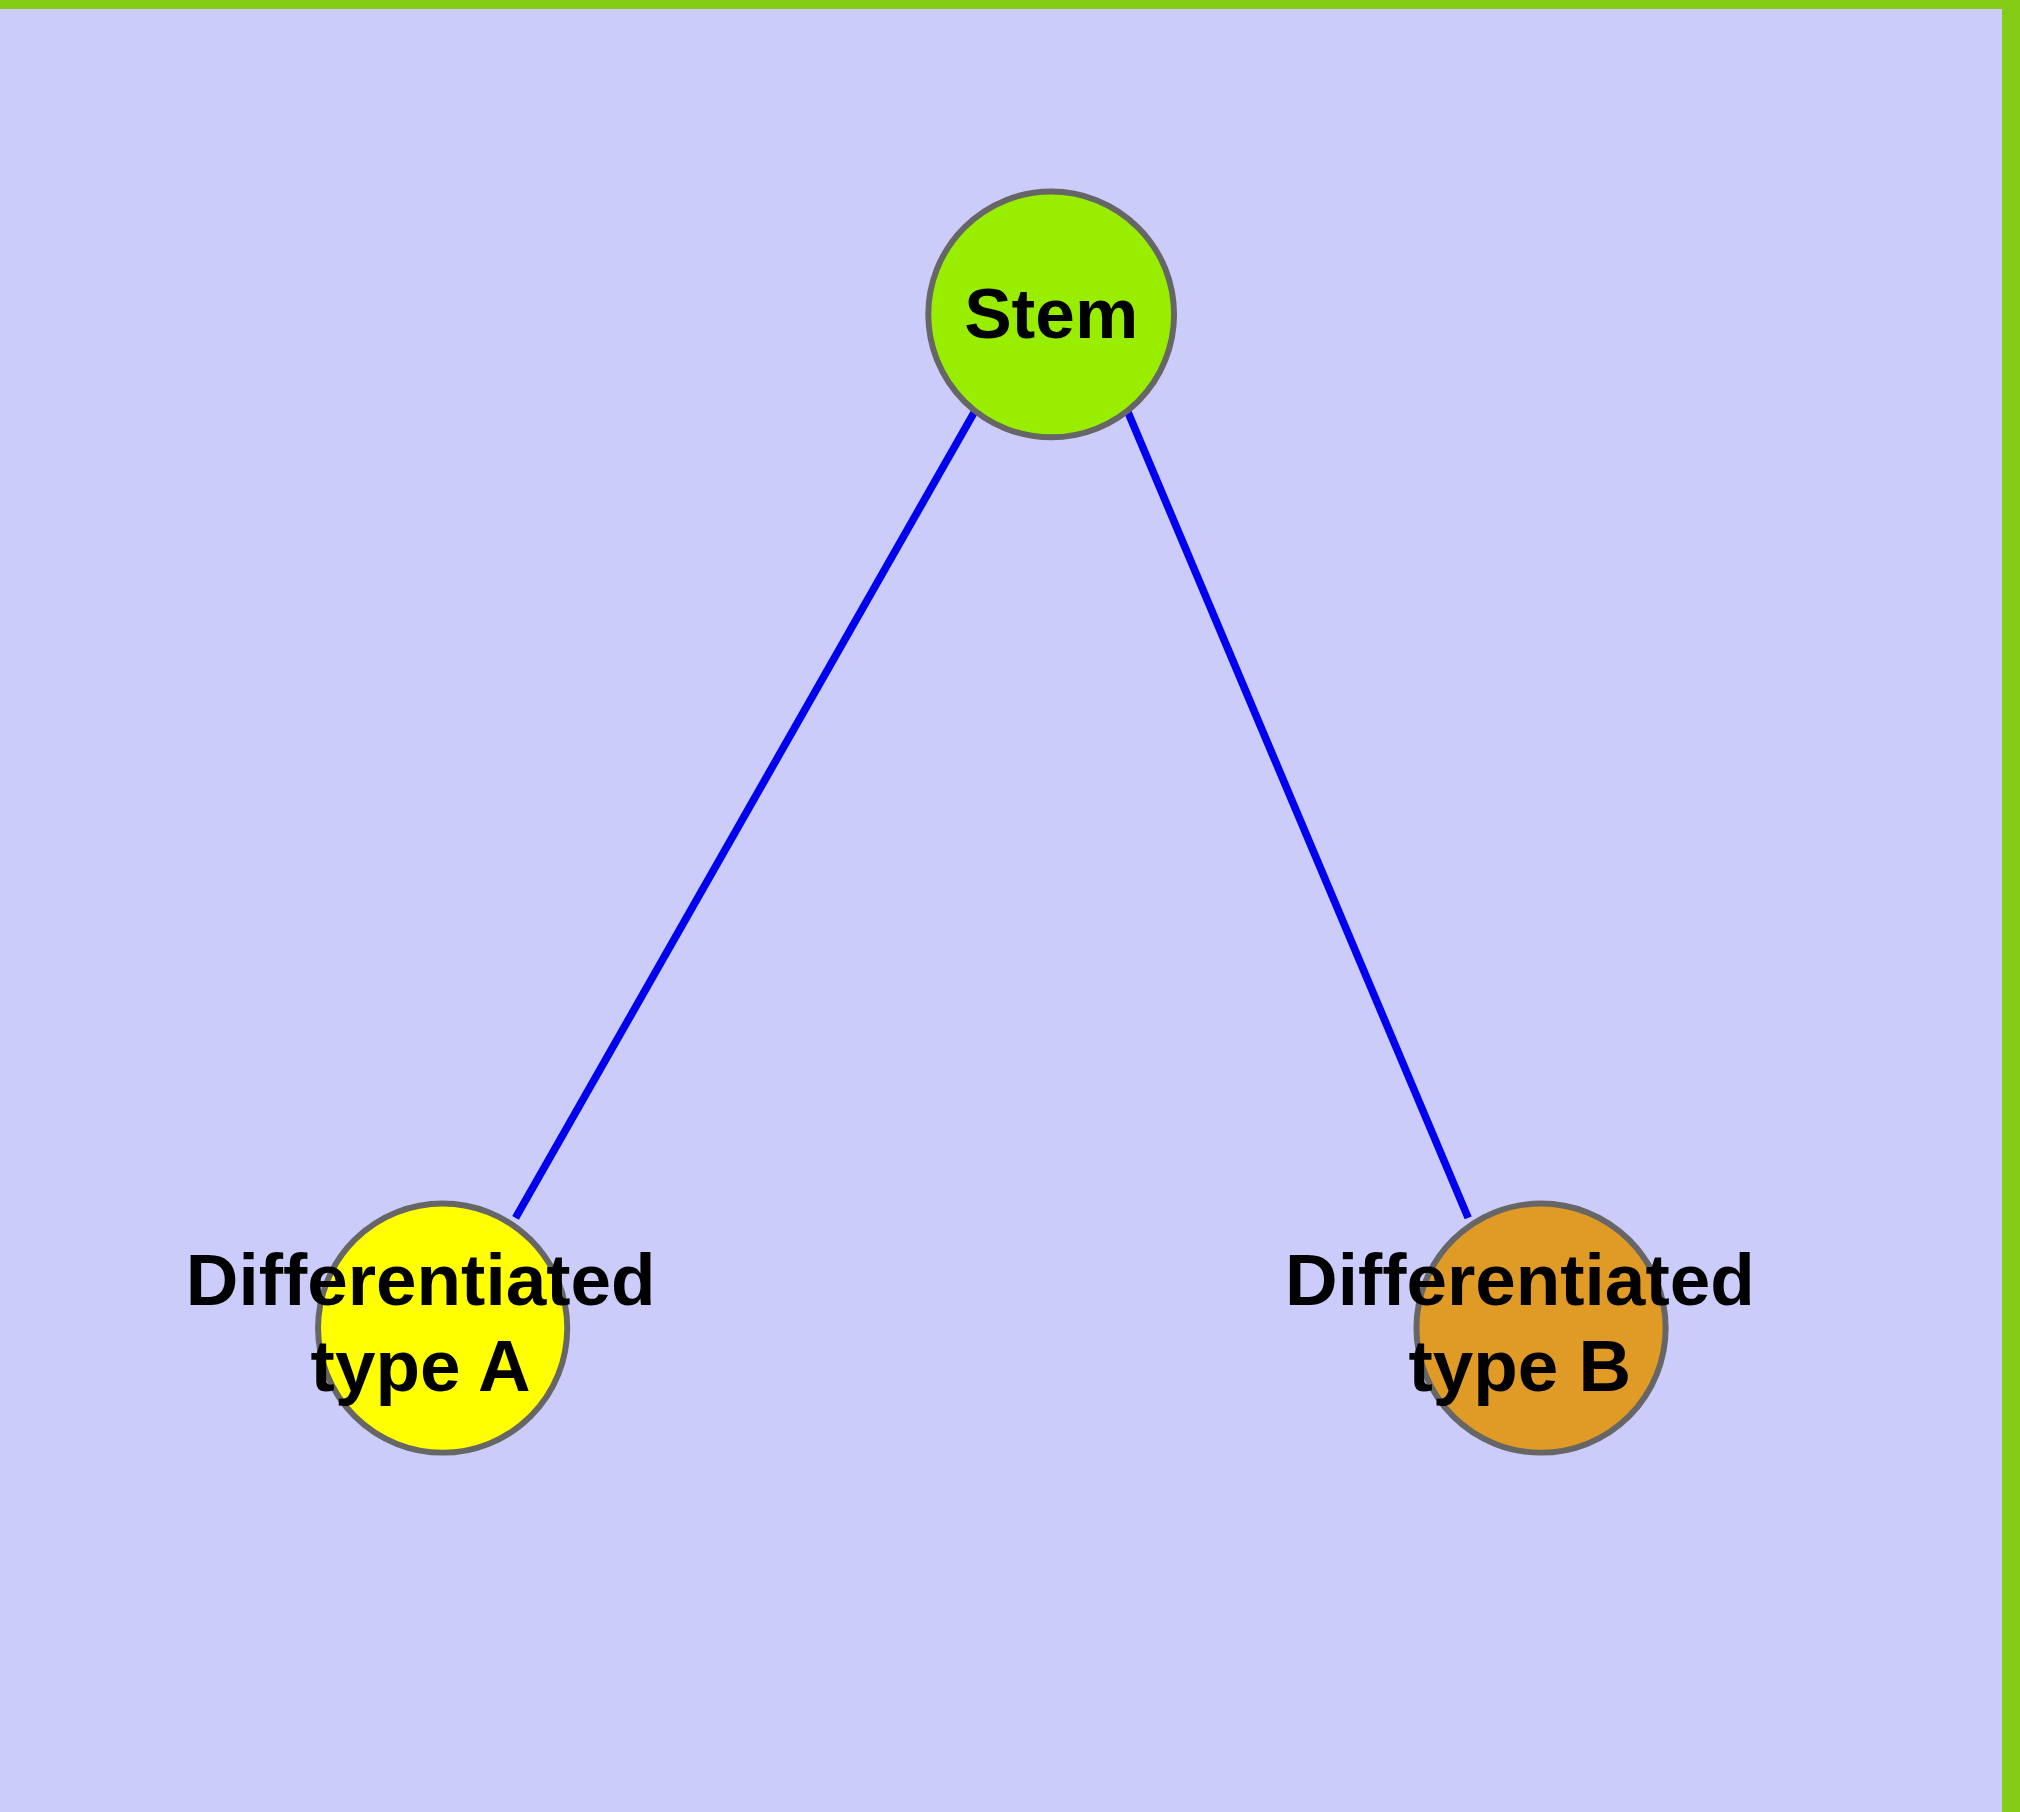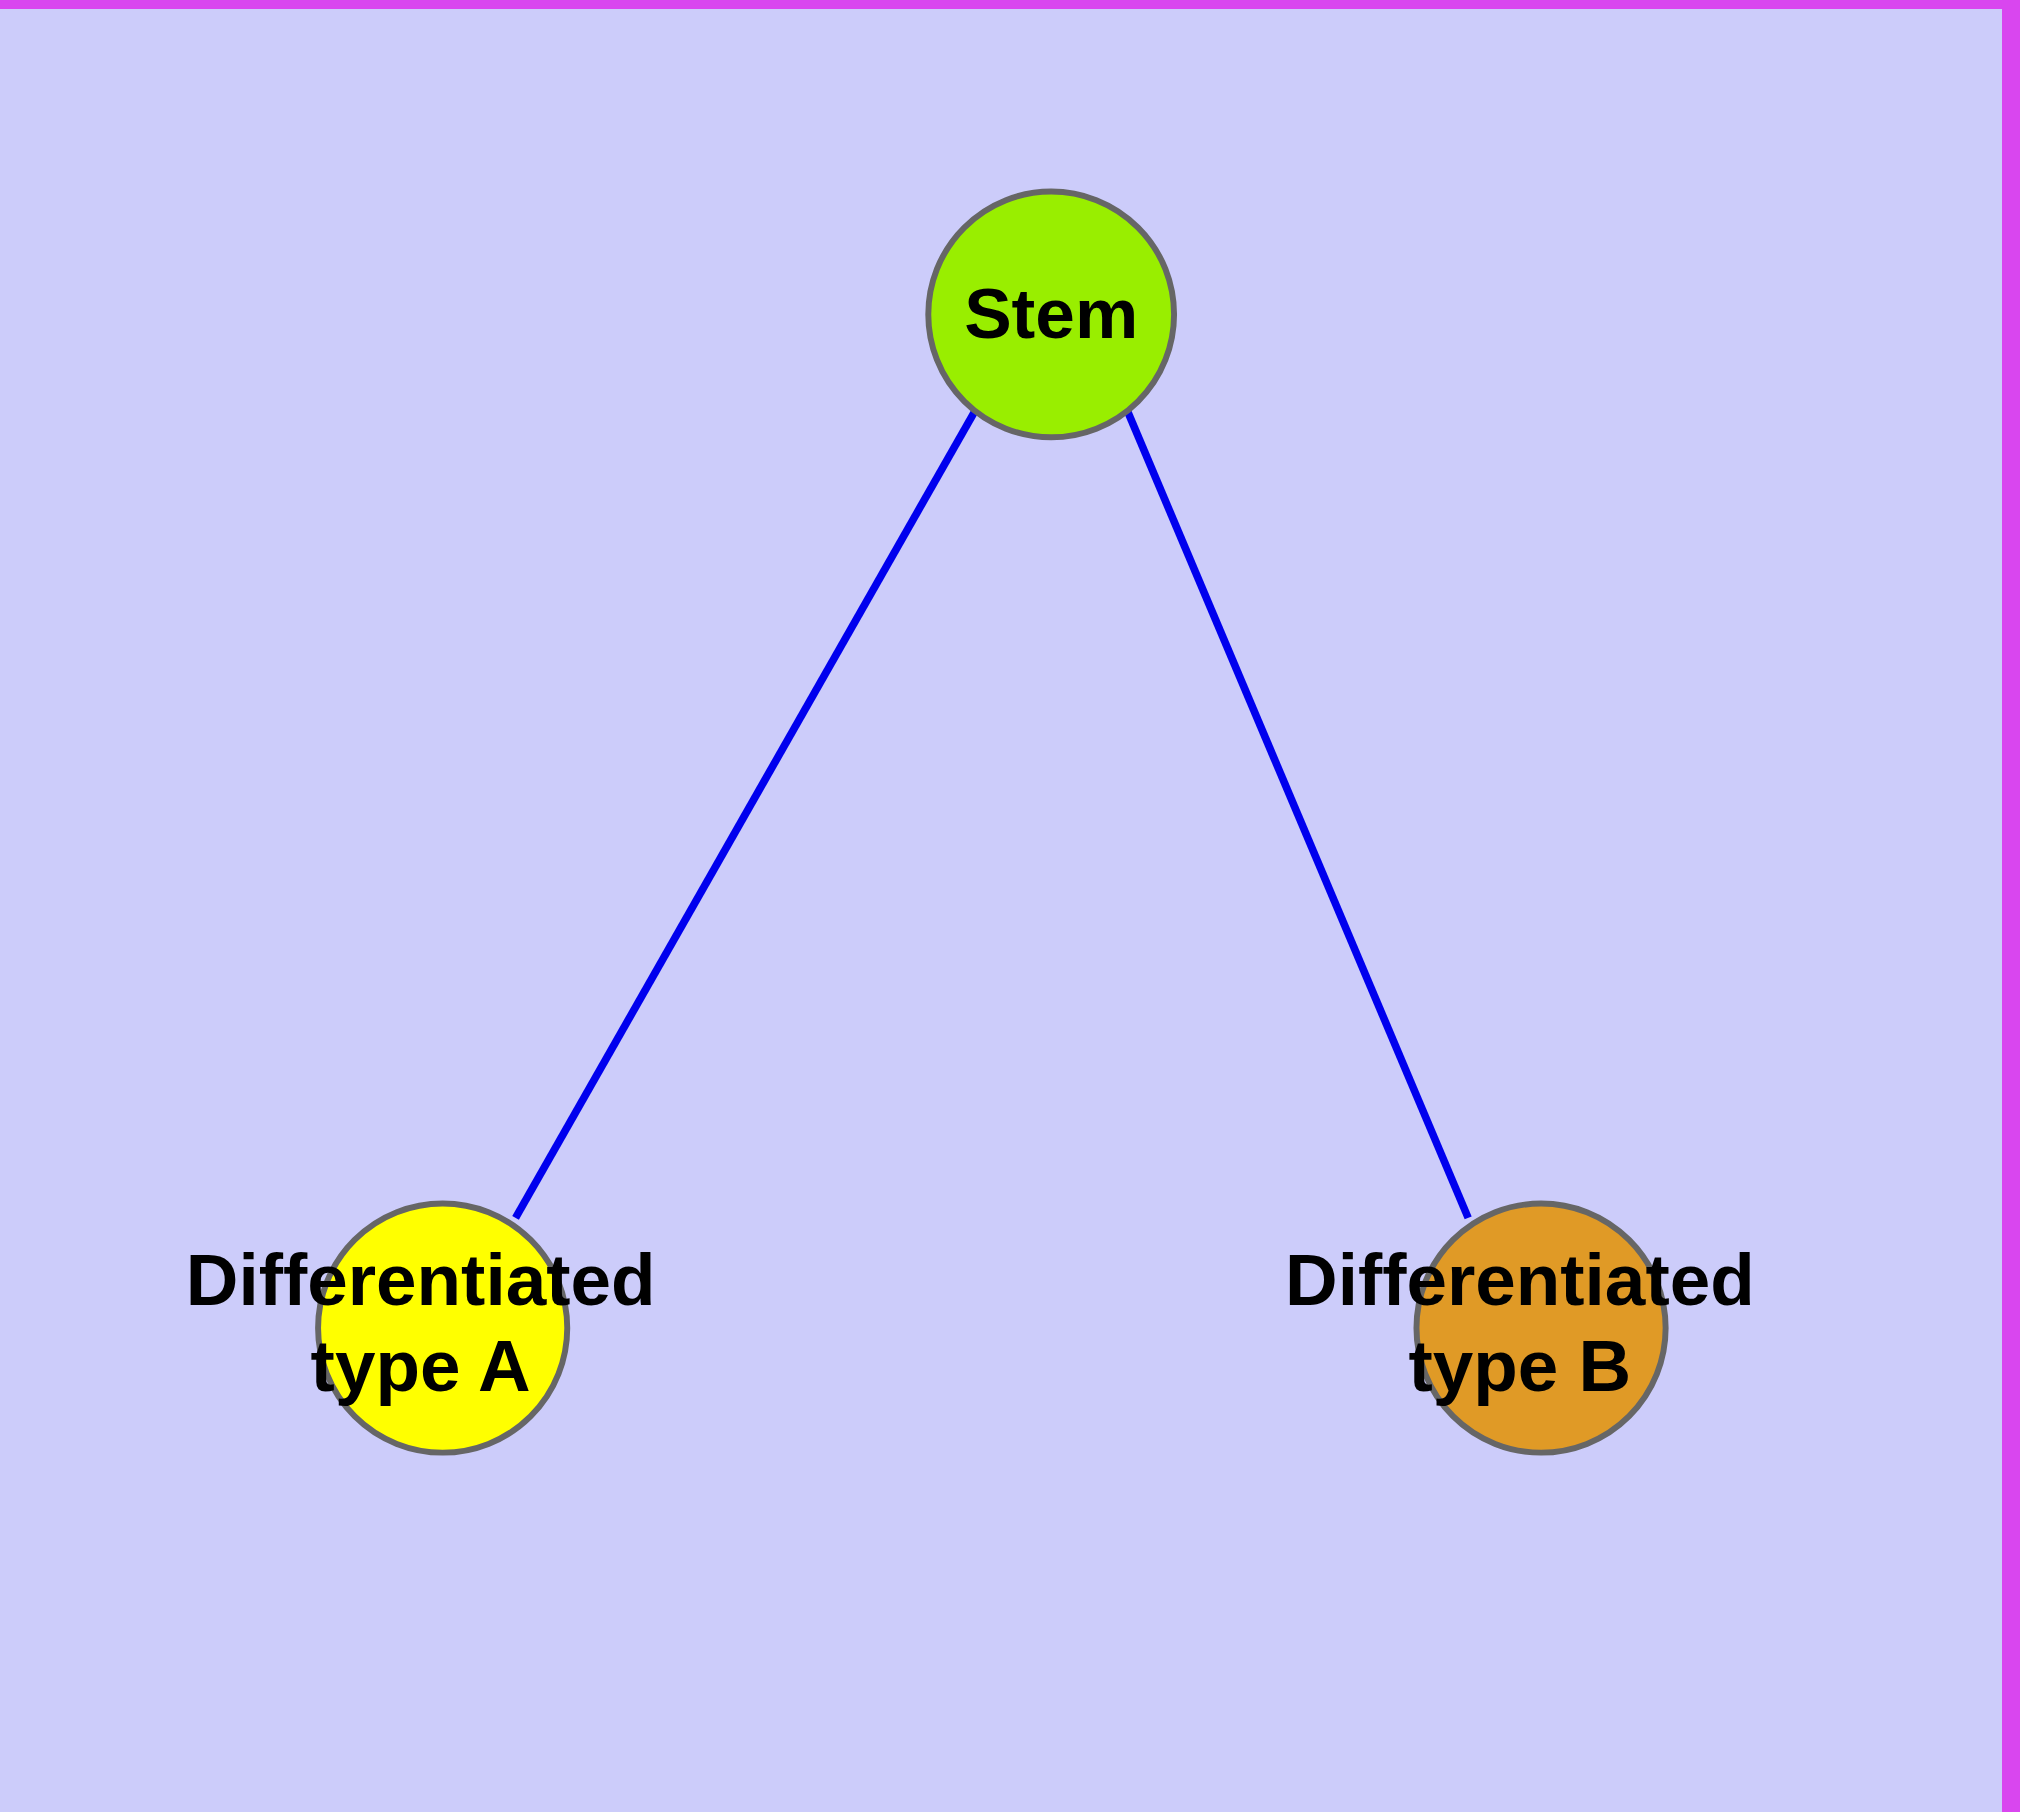--- a/index.html
+++ b/index.html
@@ -10,21 +10,21 @@
   body {
     width: 2021px;
     height: 1812px;
     overflow: hidden;
     font-family: "Liberation Sans", sans-serif;
   }
   #diagram-root {
     position: relative;
     width: 2021px;
     height: 1812px;
-    background: #d946ef;
+    background: #84cc16;
     text-decoration: underline;
   }
   #canvas-bg {
     position: absolute;
     left: 0;
     top: 8.5px;
     width: 2002px;
     height: 1804px;
     background: #ccccfa;
   }

